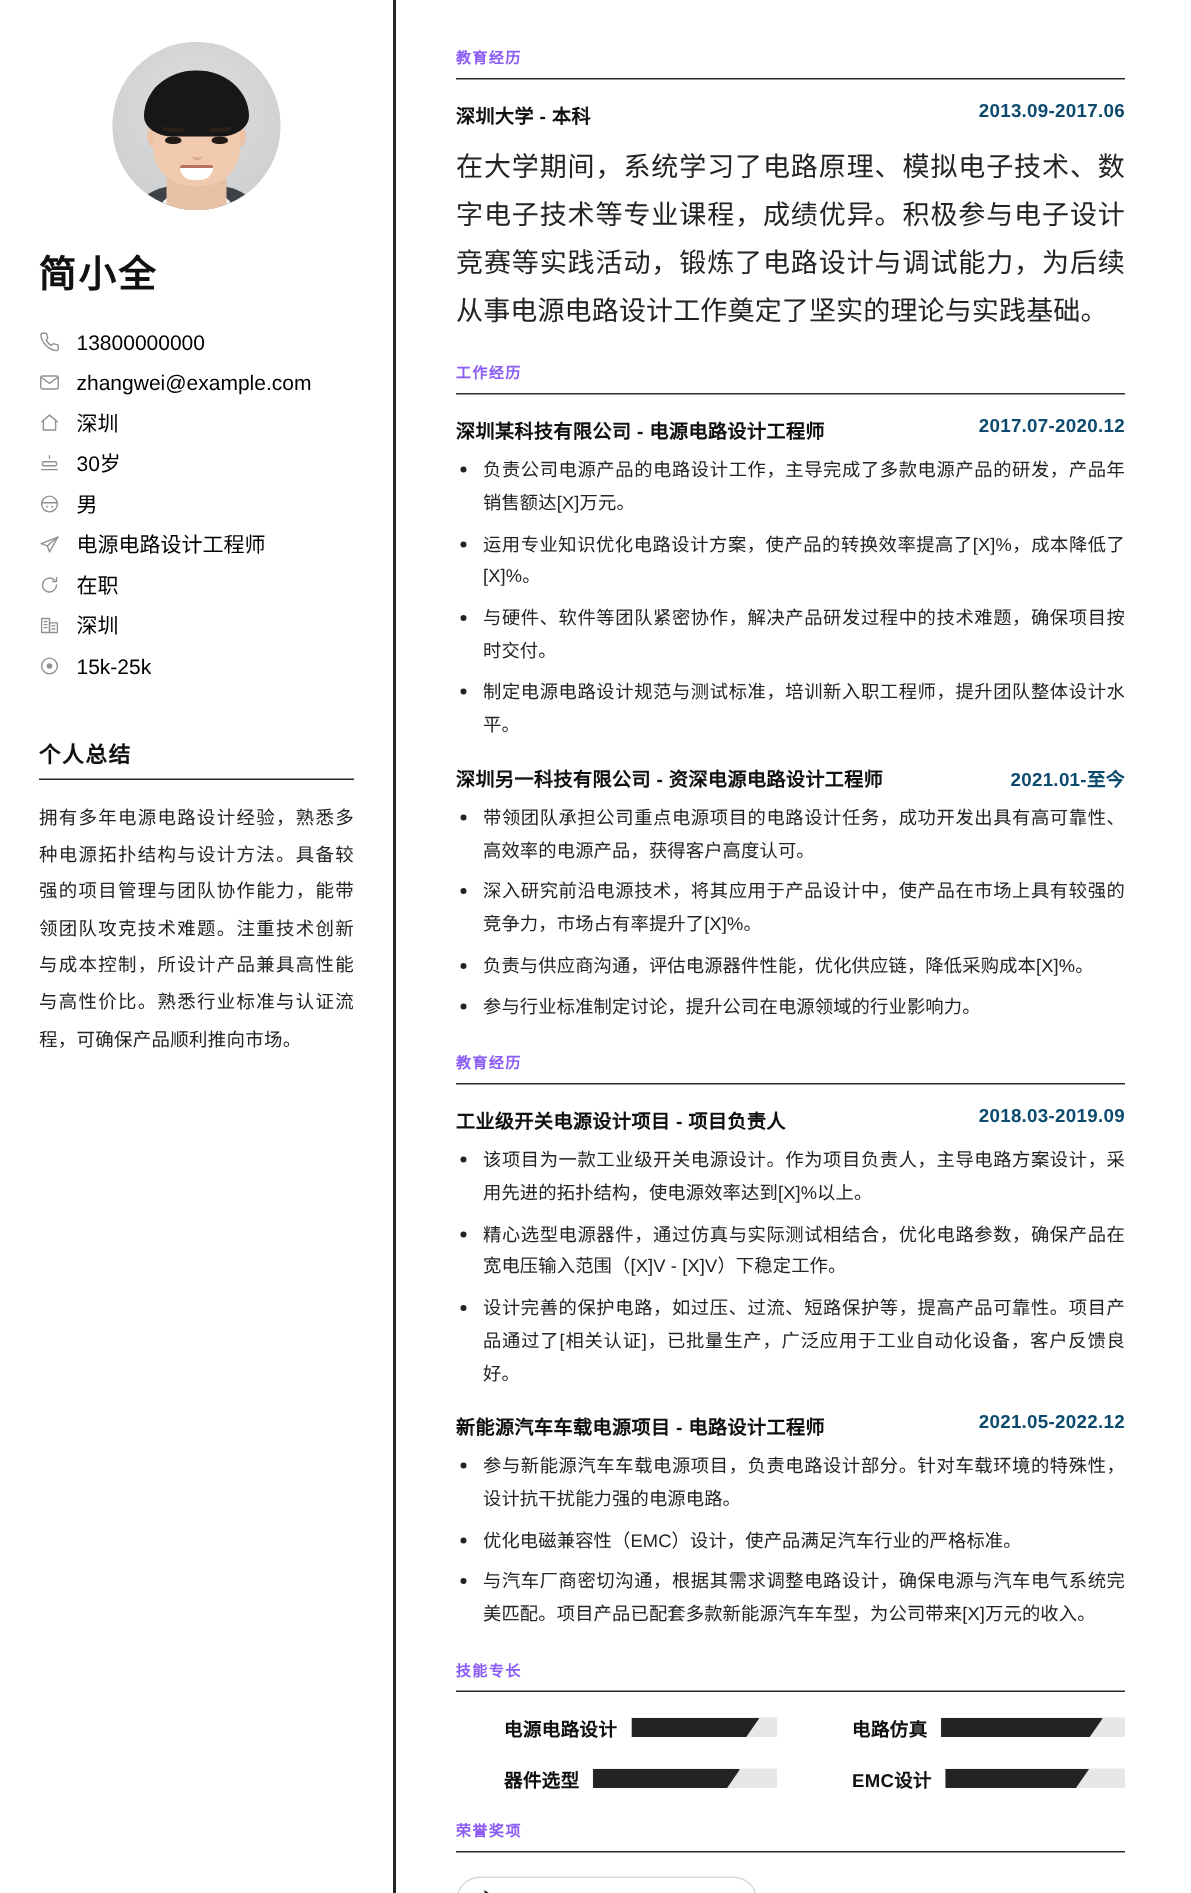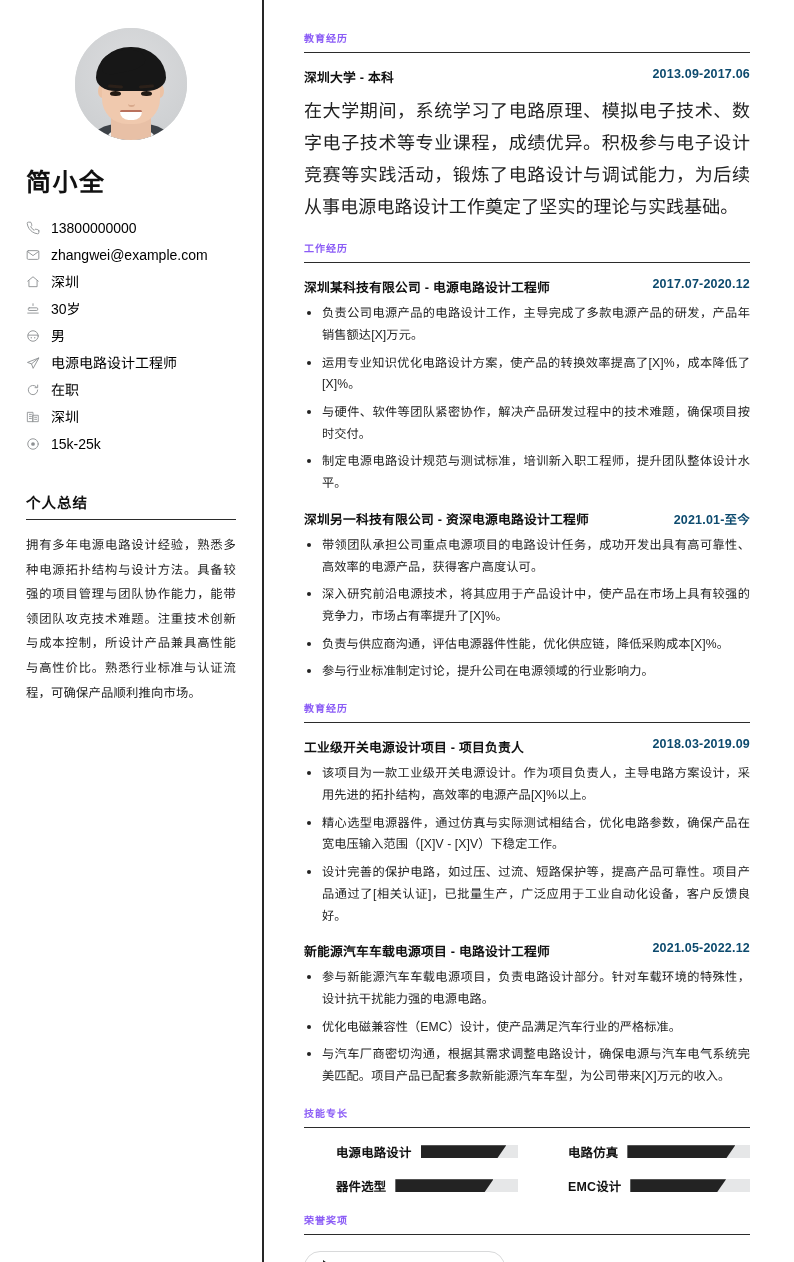--- a/index.html
+++ b/index.html
@@ -505,21 +505,21 @@
 
     <section class="section">
       <h2 class="sec-heading">教育经历</h2>
 
       <div class="entry">
         <div class="entry-head">
           <span class="entry-title">工业级开关电源设计项目 - 项目负责人</span>
           <span class="entry-date">2018.03-2019.09</span>
         </div>
         <ul class="bullets">
-          <li class="bullet">该项目为一款工业级开关电源设计。作为项目负责人，主导电路方案设计，采用先进的拓扑结构，高效率的电源产品[X]%以上。</li>
+          <li class="bullet">该项目为一款工业级开关电源设计。作为项目负责人，主导电路方案设计，采用先进的拓扑结构，使电源效率达到[X]%以上。</li>
           <li class="bullet">精心选型电源器件，通过仿真与实际测试相结合，优化电路参数，确保产品在宽电压输入范围（[X]V - [X]V）下稳定工作。</li>
           <li class="bullet">设计完善的保护电路，如过压、过流、短路保护等，提高产品可靠性。项目产品通过了[相关认证]，已批量生产，广泛应用于工业自动化设备，客户反馈良好。</li>
         </ul>
       </div>
 
       <div class="entry">
         <div class="entry-head">
           <span class="entry-title">新能源汽车车载电源项目 - 电路设计工程师</span>
           <span class="entry-date">2021.05-2022.12</span>
         </div>

